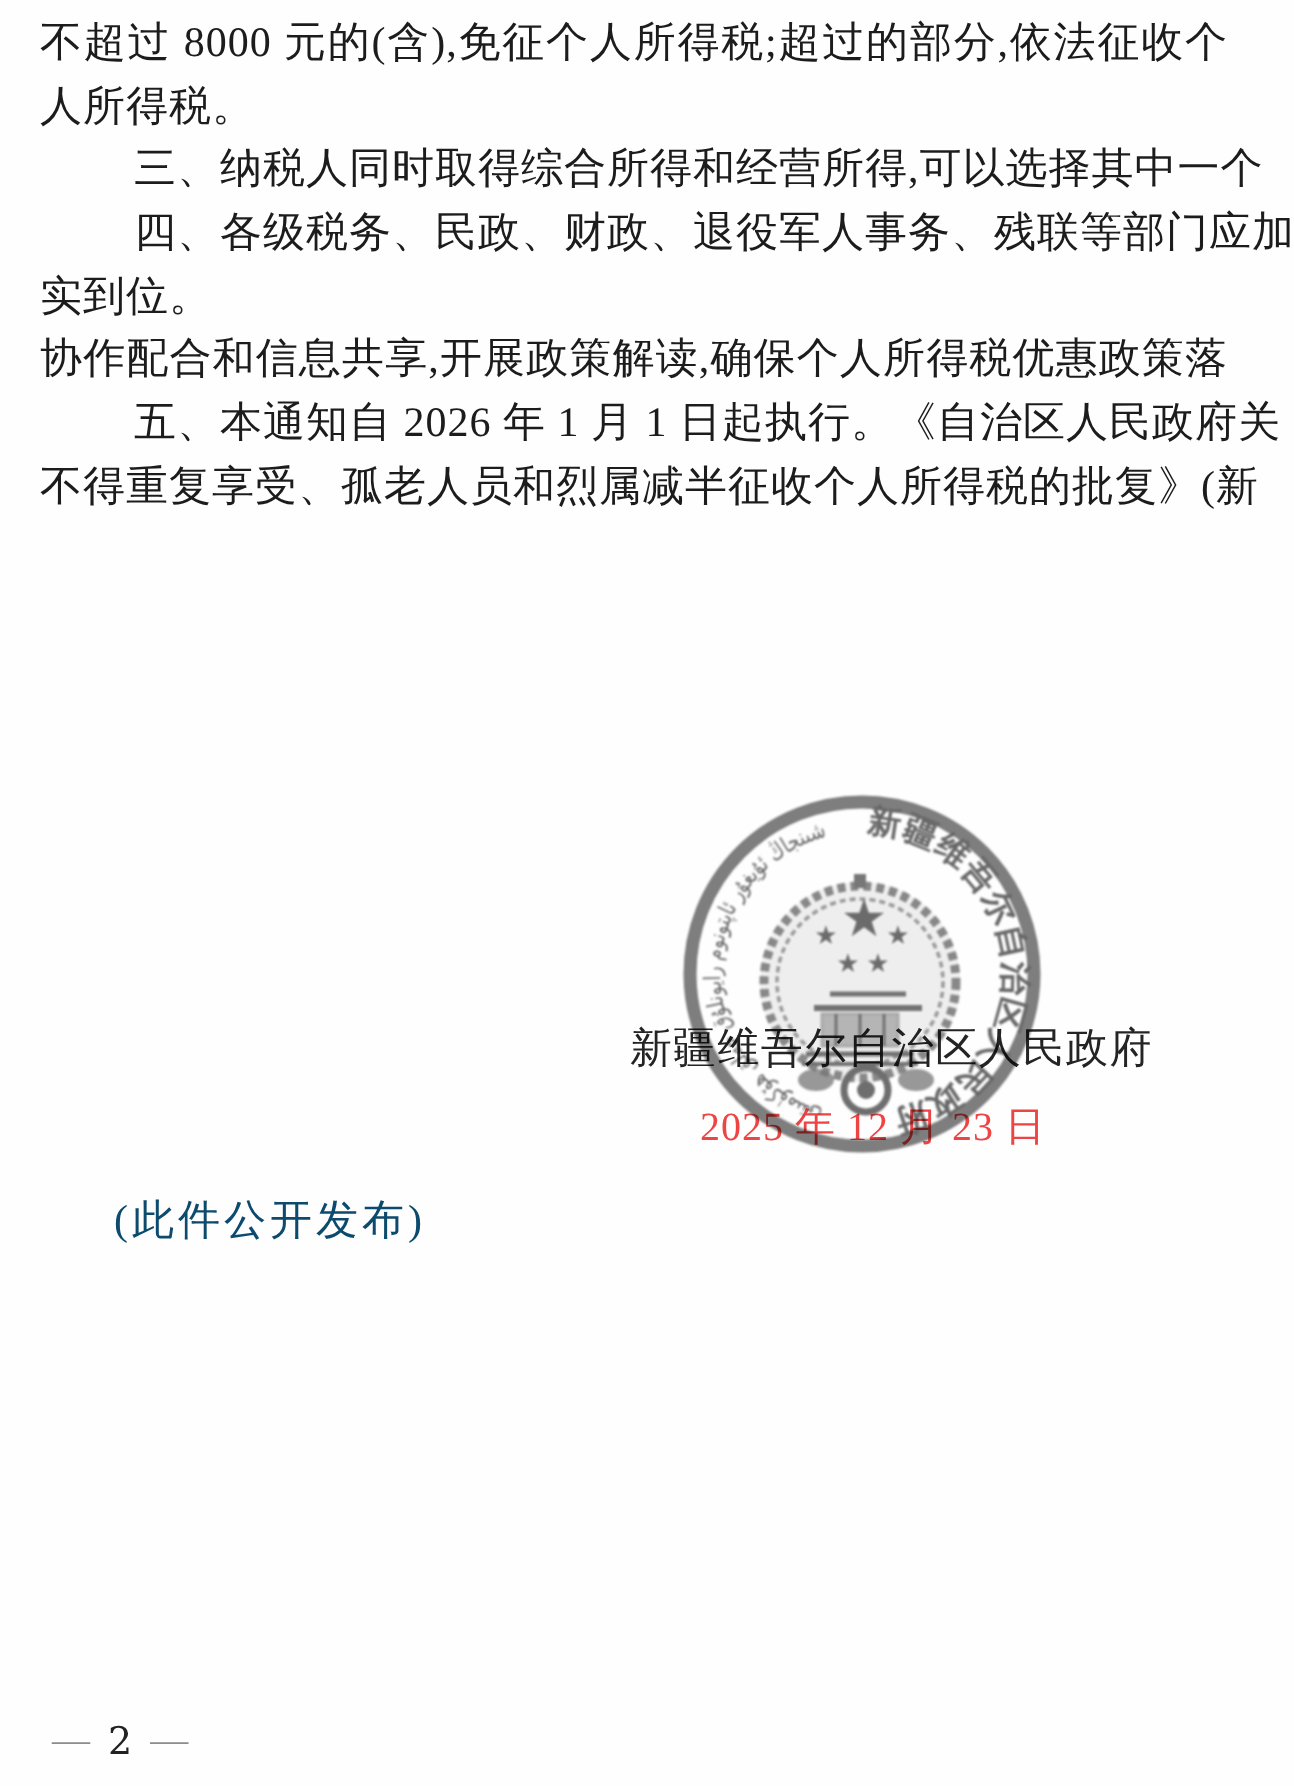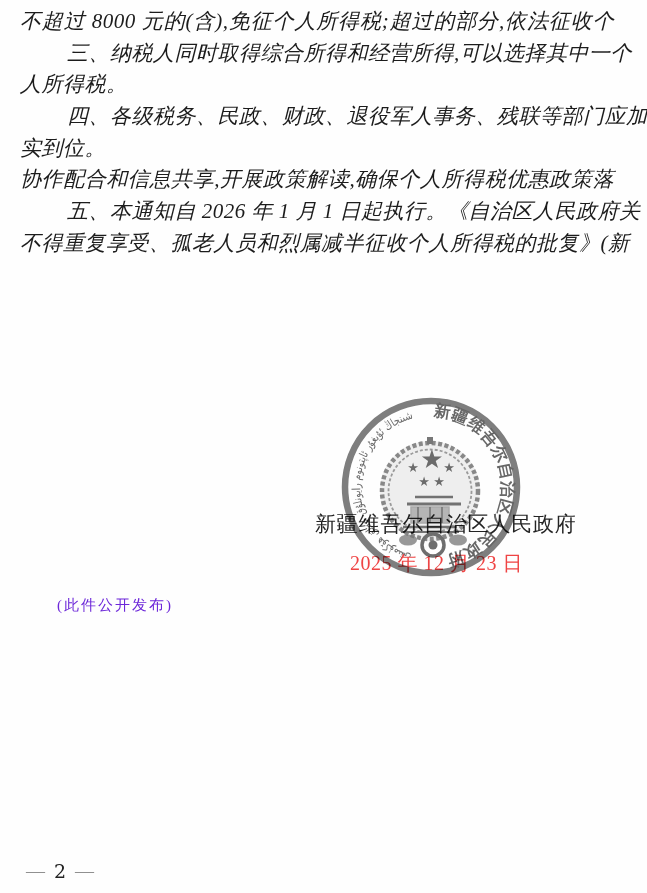--- a/index.html
+++ b/index.html
@@ -12,57 +12,56 @@
     font-family:"Liberation Serif","DejaVu Serif",serif;
     color:#1c1c1c;
   }
   .body-text{
     position:absolute;left:20px;top:6px;width:594px;
     font-size:21px;line-height:31.7px;letter-spacing:.5px;
   }
   .line{
     height:31.7px;white-space:nowrap;overflow:visible;
     text-align:justify;
-    font-style:italic;
   }
   .line.jf{text-align-last:justify;}
   .line.ind{padding-left:47px;}
   .sig-name{
     position:absolute;left:315px;top:510px;
     font-size:21px;letter-spacing:.8px;color:#242424;white-space:nowrap;
   }
   .sig-date{
     position:absolute;left:350px;top:550px;
     font-size:20px;letter-spacing:.5px;color:#ef4444;white-space:nowrap;
   }
   .publish-note{
     position:absolute;left:57px;top:596px;
-    font-size:15px;letter-spacing:2px;color:#6d28d9;white-space:nowrap;
+    font-size:21px;letter-spacing:2px;color:#0c4a6e;white-space:nowrap;
   }
   .footer{
     position:absolute;left:26px;top:860px;
     font-size:19px;display:flex;align-items:center;white-space:nowrap;
   }
   .footer .dash{color:#8c8c8c;}
   .footer .pagenum{color:#222;margin:0 9px;font-family:"DejaVu Serif",serif;}
   .seal{
     position:absolute;left:321px;top:377px;width:220px;height:220px;
     mix-blend-mode:multiply;opacity:.92;filter:blur(.4px);
   }
   .seal text{user-select:none;}
 </style>
 </head>
 <body>
 
 <div class="page">
 
   <div class="body-text">
     <div class="line jf">不超过 8000 元的(含),免征个人所得税;超过的部分,依法征收个</div>
+    <div class="line">人所得税。</div>
     <div class="line ind jf">三、纳税人同时取得综合所得和经营所得,可以选择其中一个</div>
-    <div class="line">人所得税。</div>
     <div class="line ind jf">四、各级税务、民政、财政、退役军人事务、残联等部门应加强</div>
     <div class="line">实到位。</div>
     <div class="line jf">协作配合和信息共享,开展政策解读,确保个人所得税优惠政策落</div>
     <div class="line ind jf">五、本通知自 2026 年 1 月 1 日起执行。《自治区人民政府关</div>
     <div class="line jf">不得重复享受、孤老人员和烈属减半征收个人所得税的批复》(新</div>
   </div>
 
   <div class="sig-name">新疆维吾尔自治区人民政府</div>
   <div class="sig-date">2025 年 12 月 23 日</div>
 

